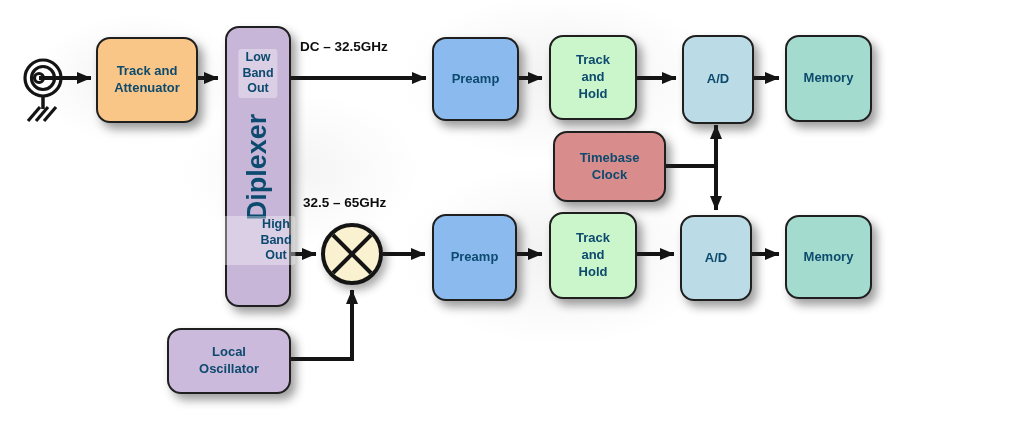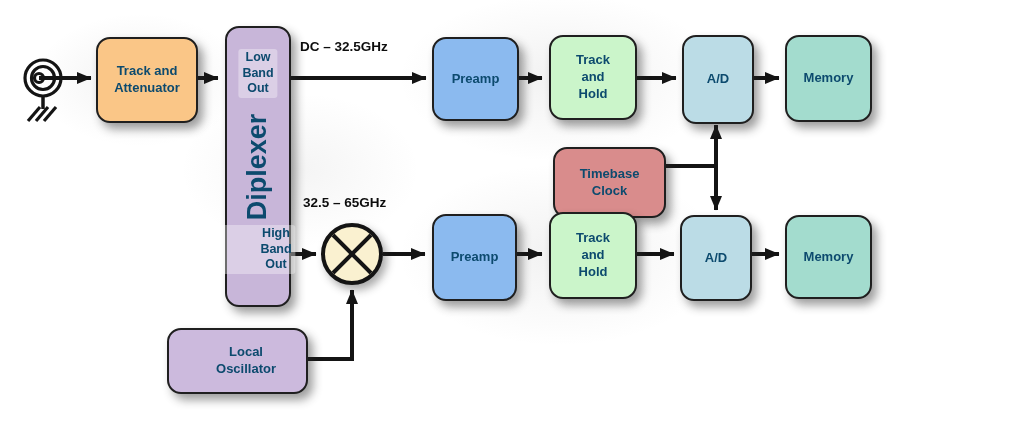--- a/index.html
+++ b/index.html
@@ -40,31 +40,31 @@
   #diplexer    { left: 225px; top: 26px;  width: 62px;  height: 277px; }
   #preamp-top  { left: 432px; top: 37px;  width: 83px;  height: 80px; }
   #th-top      { left: 549px; top: 35px;  width: 84px;  height: 81px; }
   #ad-top      { left: 682px; top: 35px;  width: 68px;  height: 85px; }
   #memory-top  { left: 785px; top: 35px;  width: 83px;  height: 83px; }
   #timebase    { left: 553px; top: 131px; width: 109px; height: 67px; }
   #preamp-bot  { left: 432px; top: 214px; width: 81px;  height: 83px; }
   #th-bot      { left: 549px; top: 212px; width: 84px;  height: 83px; }
   #ad-bot      { left: 680px; top: 215px; width: 68px;  height: 82px; }
   #memory-bot  { left: 785px; top: 215px; width: 83px;  height: 80px; }
-  #local-osc   { left: 167px; top: 328px; width: 120px; height: 62px; padding-left: 17px; }
+  #local-osc   { left: 167px; top: 328px; width: 120px; height: 62px; }
   
   #diplexer { display: block; }
   .sub {
     position: absolute; left: 50%; transform: translateX(-50%);
     white-space: pre-line; text-align: center;
     font-size: 12.5px; line-height: 1.25;
     background: rgba(255,255,255,.35); border-radius: 3px; padding: 1px 4px;
   }
   .sub.low  { top: 21px; }
-  .sub.high { top: 197px; padding-left: 40px; }
+  .sub.high { top: 188px; padding-left: 40px; }
   .rot {
     position: absolute; left: 50%; top: 50%;
     transform: translate(-50%,-50%) rotate(-90deg);
     white-space: nowrap; font-size: 27px; font-weight: bold;
   }
   
   .mixer {
     position: absolute; z-index: 2;
     left: 321px; top: 223px; width: 62px; height: 62px;
     border: 4px solid var(--line-color, #141414);
@@ -152,21 +152,21 @@
   </div>
 
   <div class="node" id="ad-top" style="background: rgb(187, 220, 230);">
     <span class="lbl">A/D</span>
   </div>
 
   <div class="node" id="memory-top" style="background: rgb(163, 220, 206);">
     <span class="lbl">Memory</span>
   </div>
 
-  <div class="node" id="timebase" style="background: rgb(217, 140, 140); margin-top: 16px;">
+  <div class="node" id="timebase" style="background: rgb(217, 140, 140);">
     <span class="lbl">Timebase
 Clock</span>
   </div>
 
   <div class="node" id="preamp-bot" style="background: rgb(139, 186, 239);">
     <span class="lbl">Preamp</span>
   </div>
 
   <div class="node" id="th-bot" style="background: rgb(203, 245, 202);">
     <span class="lbl">Track

